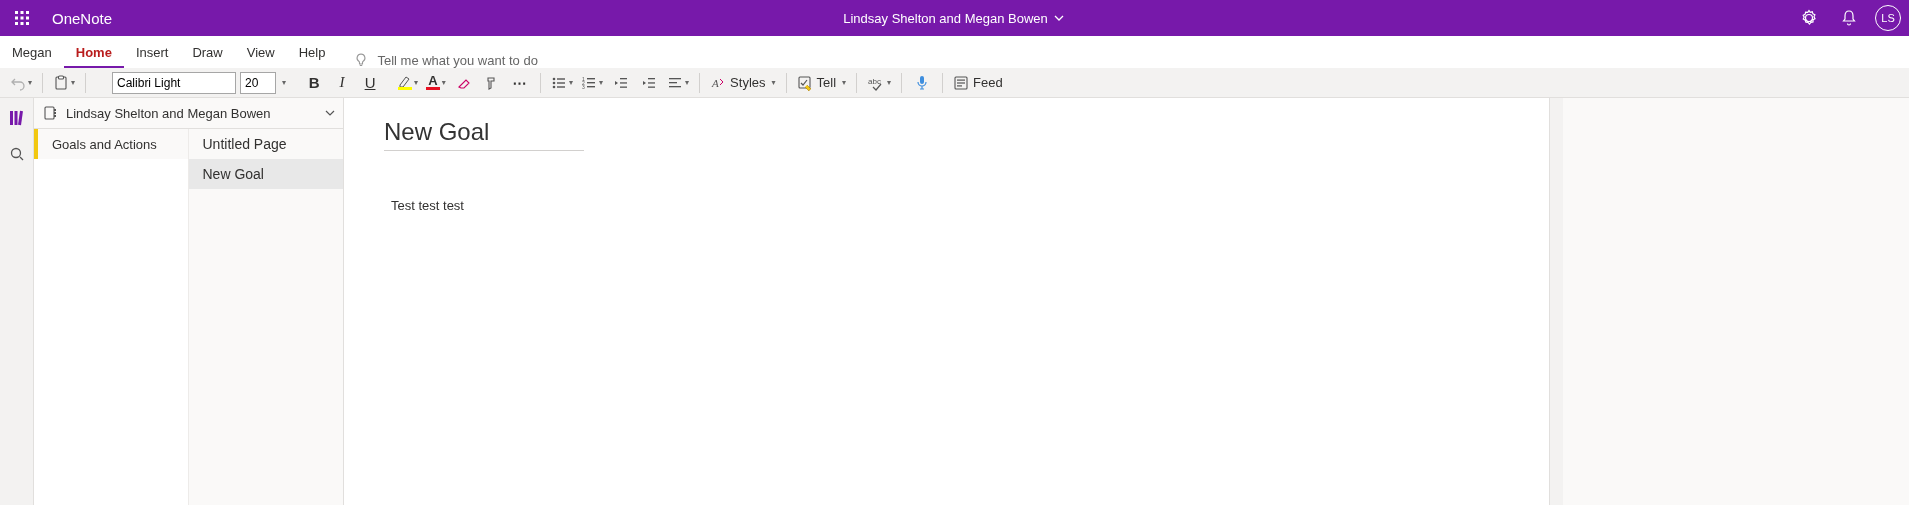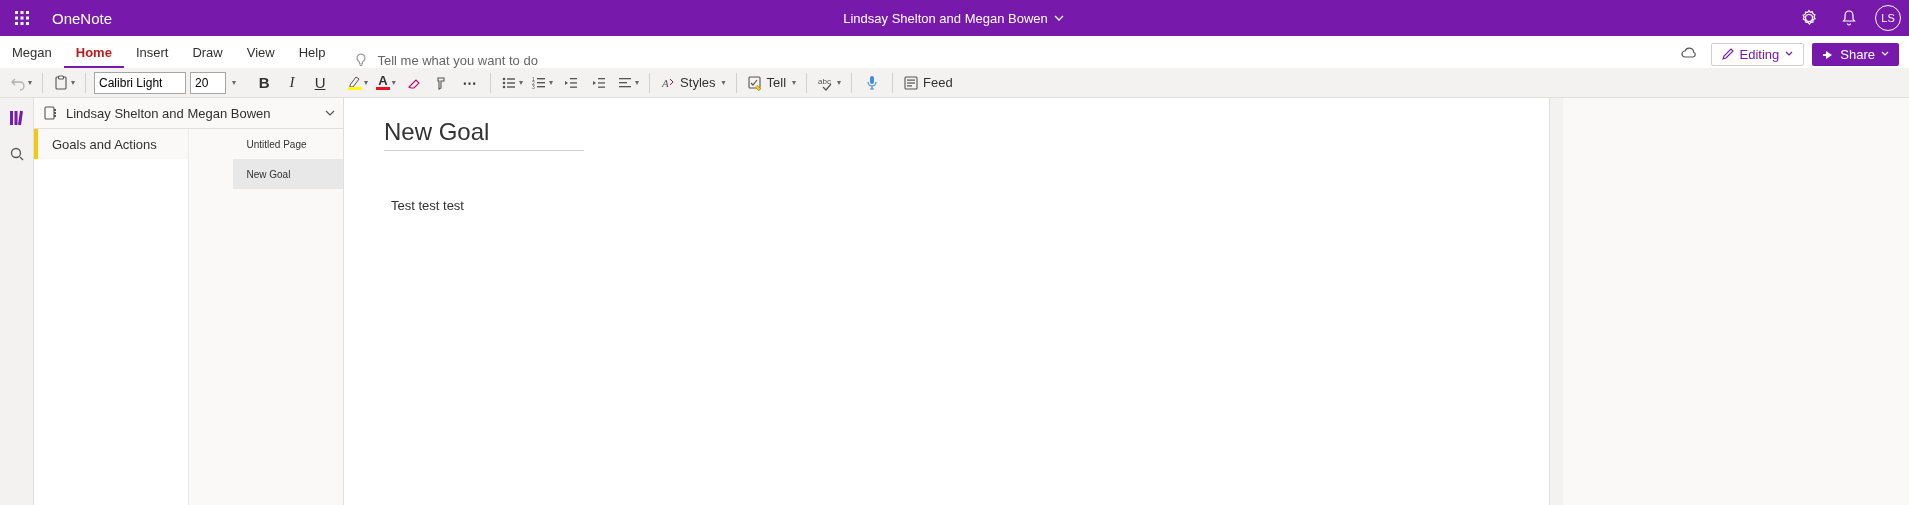--- a/index.html
+++ b/index.html
@@ -20,42 +20,42 @@
   .ribbon-tab.active { border-bottom:2px solid #7719AA; color:#b91c1c; font-weight:600; }
   .tell-me { display:flex; align-items:center; gap:8px; margin-left:16px; color:#666; font-size:13px; }
   .tell-me-icon { opacity:.6; }
   .ribbon-right { margin-left:auto; display:flex; align-items:center; gap:8px; padding-right:10px; }
   .editing-btn { border:1px solid #d2d0ce; background:#fff; color:#7719AA; padding:3px 10px; border-radius:2px; font-size:13px; display:flex; align-items:center; gap:6px; cursor:pointer; }
   .share-btn { background:#7719AA; color:#fff; border:none; padding:4px 10px; border-radius:2px; font-size:13px; display:flex; align-items:center; gap:6px; cursor:pointer; }
   
   .toolbar { height:30px; background:#f3f2f1; border-bottom:1px solid #e1dfdd; display:flex; align-items:center; padding:0 8px; gap:4px; position:relative; }
   .tb-btn { min-width:24px; height:24px; display:flex; align-items:center; justify-content:center; cursor:pointer; border-radius:2px; padding:0 2px; }
   .tb-sep { width:1px; height:20px; background:#d2d0ce; margin:0 4px; }
-  .font-name { height:22px; width:92px; border:1px solid #a6a6a6; font-size:12px; padding:8px 4px; background:#fff; }
+  .font-name { height:22px; width:124px; border:1px solid #a6a6a6; font-size:12px; padding:8px 4px; background:#fff;margin-left:18px; }
   .font-size { height:22px; width:36px; border:1px solid #a6a6a6; font-size:12px; padding:0 4px; background:#fff; }
   .tb-label { font-size:13px; color:#323130; padding:0 2px; }
   .tb-group { display:flex; align-items:center; gap:2px; }
   .caret-sm { font-size:8px; margin-left:2px; color:#666; }
   .undo-btn { color:#999; }
   .hl-underline { border-bottom:3px solid #ffff00; display:inline-block; line-height:12px; }
   .fc-underline { border-bottom:3px solid #e81123; display:inline-block; line-height:12px; }
   .ellipsis { font-weight:bold; letter-spacing:1px; }
   .expand-caret { position:absolute; right:6px; bottom:-16px; font-size:10px; color:#666; cursor:pointer; }
   
   .main { position:absolute; top:98px; bottom:0; left:0; right:0; display:flex; }
   .rail { width:34px; background:#f3f2f1; border-right:1px solid #e1dfdd; display:flex; flex-direction:column; align-items:center; padding-top:6px; gap:8px; }
   .rail-btn { width:26px; height:28px; display:flex; align-items:center; justify-content:center; cursor:pointer; border-radius:2px; }
   .section-pane { width:310px; display:flex; flex-direction:column; border-right:1px solid #e1dfdd; background:#fff; }
   .notebook-bar { height:34px; display:flex; align-items:center; padding:0 8px; gap:8px; border-bottom:1px solid #e1dfdd; background:#faf9f8; cursor:pointer; }
   .section-row { display:flex; height:100%; }
   .section-list { width:154px; background:#fff; }
   .page-list   { width:156px; background:#faf9f8; border-left:1px solid #edebe9; }
   .section-item { height:30px; display:flex; align-items:center; padding-left:18px; font-size:13px; cursor:pointer; position:relative; background:#faf9f8; }
   .section-item.selected::before { content:""; position:absolute; left:0; top:0; bottom:0; width:4px; background:#f2c811; }
-  .page-item { height:30px; display:flex; align-items:center; padding-left:14px; font-size:10px; cursor:pointer;margin-left:44px; }
+  .page-item { height:30px; display:flex; align-items:center; padding-left:14px; font-size:14px; cursor:pointer; }
   .page-item.selected { background:#e8e8e8; }
   .canvas { flex:1; background:#fff; position:relative; overflow:hidden; }
   .page-title { position:absolute; left:40px; top:20px; font-size:24px; font-weight:400; color:#333; border-bottom:1px solid #d2d0ce; width:200px; padding-bottom:4px; }
   .page-body { position:absolute; left:47px; top:100px; font-size:13px; }
   .scrollbar { width:14px; background:#f3f2f1; border-left:1px solid #e1dfdd; }
   .sidebar-right { width:346px; background:#faf9f8; }
   svg { display:block; }
 </style>
 </head>
 <body>
@@ -110,45 +110,20 @@
   <div class="ribbon-tab">View</div>
   <div class="ribbon-tab">Help</div>
 
   <div class="tell-me">
     <svg class="tell-me-icon" width="16" height="16" viewBox="0 0 16 16">
       <path fill="none" stroke="#555" stroke-width="1.1" d="M8 2a4 4 0 00-2.2 7.3c.4.3.7.8.7 1.3V12h3v-1.4c0-.5.3-1 .7-1.3A4 4 0 008 2zM6.8 13.5h2.4"></path>
     </svg>
     <span>Tell me what you want to do</span>
   </div>
 
-  <div class="ribbon-right">
-    <div class="header-icon" style="color:#555">
-      <svg width="18" height="18" viewBox="0 0 18 18">
-        <path fill="none" stroke="#555" stroke-width="1.2" d="M5 12a3 3 0 010-6 4.5 4.5 0 018.7 1.2A2.5 2.5 0 0113 12H5z"></path>
-      </svg>
-    </div>
-    <button class="editing-btn">
-      <svg width="12" height="12" viewBox="0 0 12 12">
-          <path d="M1 11l1-3 7-7 2 2-7 7-3 1z" fill="none" stroke="#7719AA" stroke-width="1.1"></path>
-        </svg>
-      <span>Editing</span>
-      <svg width="8" height="8" viewBox="0 0 8 8">
-          <path d="M1 2l3 3 3-3" stroke="#7719AA" fill="none" stroke-width="1.2"></path>
-        </svg>
-    </button>
-    <button class="share-btn">
-      <svg width="12" height="12" viewBox="0 0 12 12">
-          <path d="M4 6V3l6 4-6 4V8H1V6h3z" fill="#fff"></path>
-        </svg>
-      <span>Share</span>
-      <svg width="8" height="8" viewBox="0 0 8 8">
-          <path d="M1 2l3 3 3-3" stroke="#fff" fill="none" stroke-width="1.2"></path>
-        </svg>
-    </button>
-  </div>
 </div>
 
 <div class="toolbar">
   <div class="tb-btn undo-btn">
     <svg width="16" height="16" viewBox="0 0 16 16">
         <path d="M5 4L2 7l3 3M2 7h8a4 4 0 010 8" fill="none" stroke="#b0b0b0" stroke-width="1.3"></path>
       </svg>
     <span class="caret-sm">▾</span>
   </div>
   <div class="tb-sep"></div>

